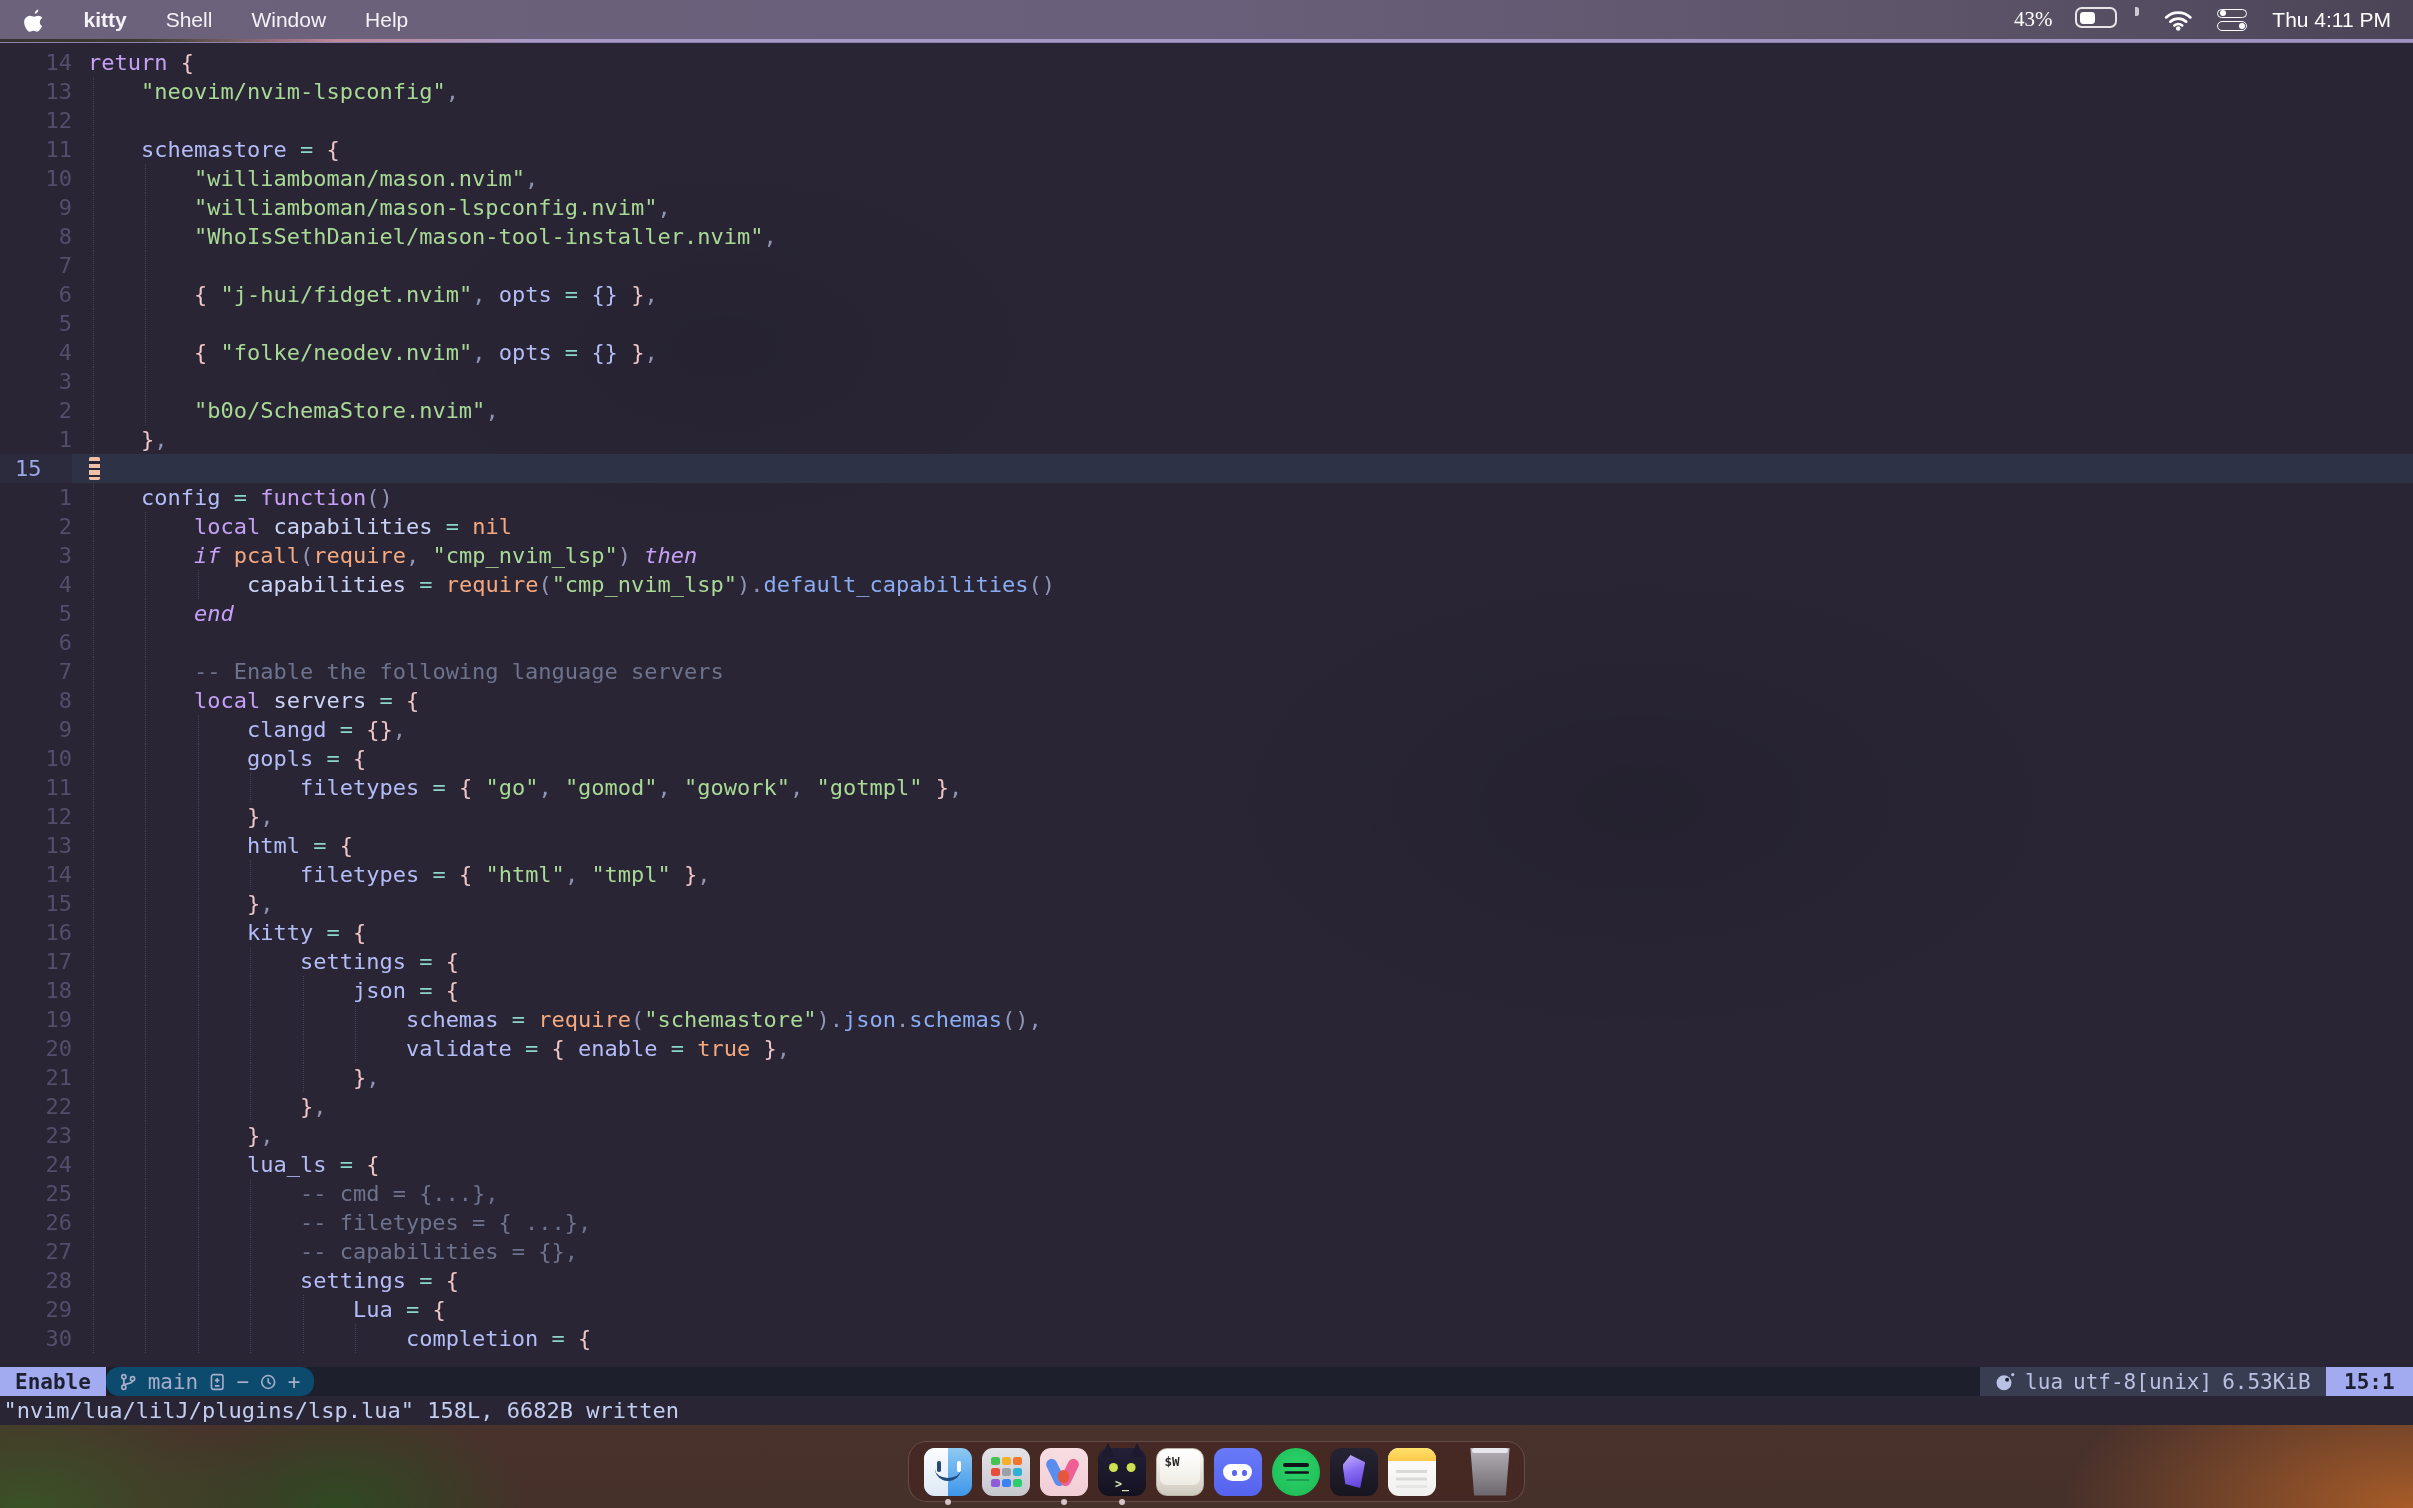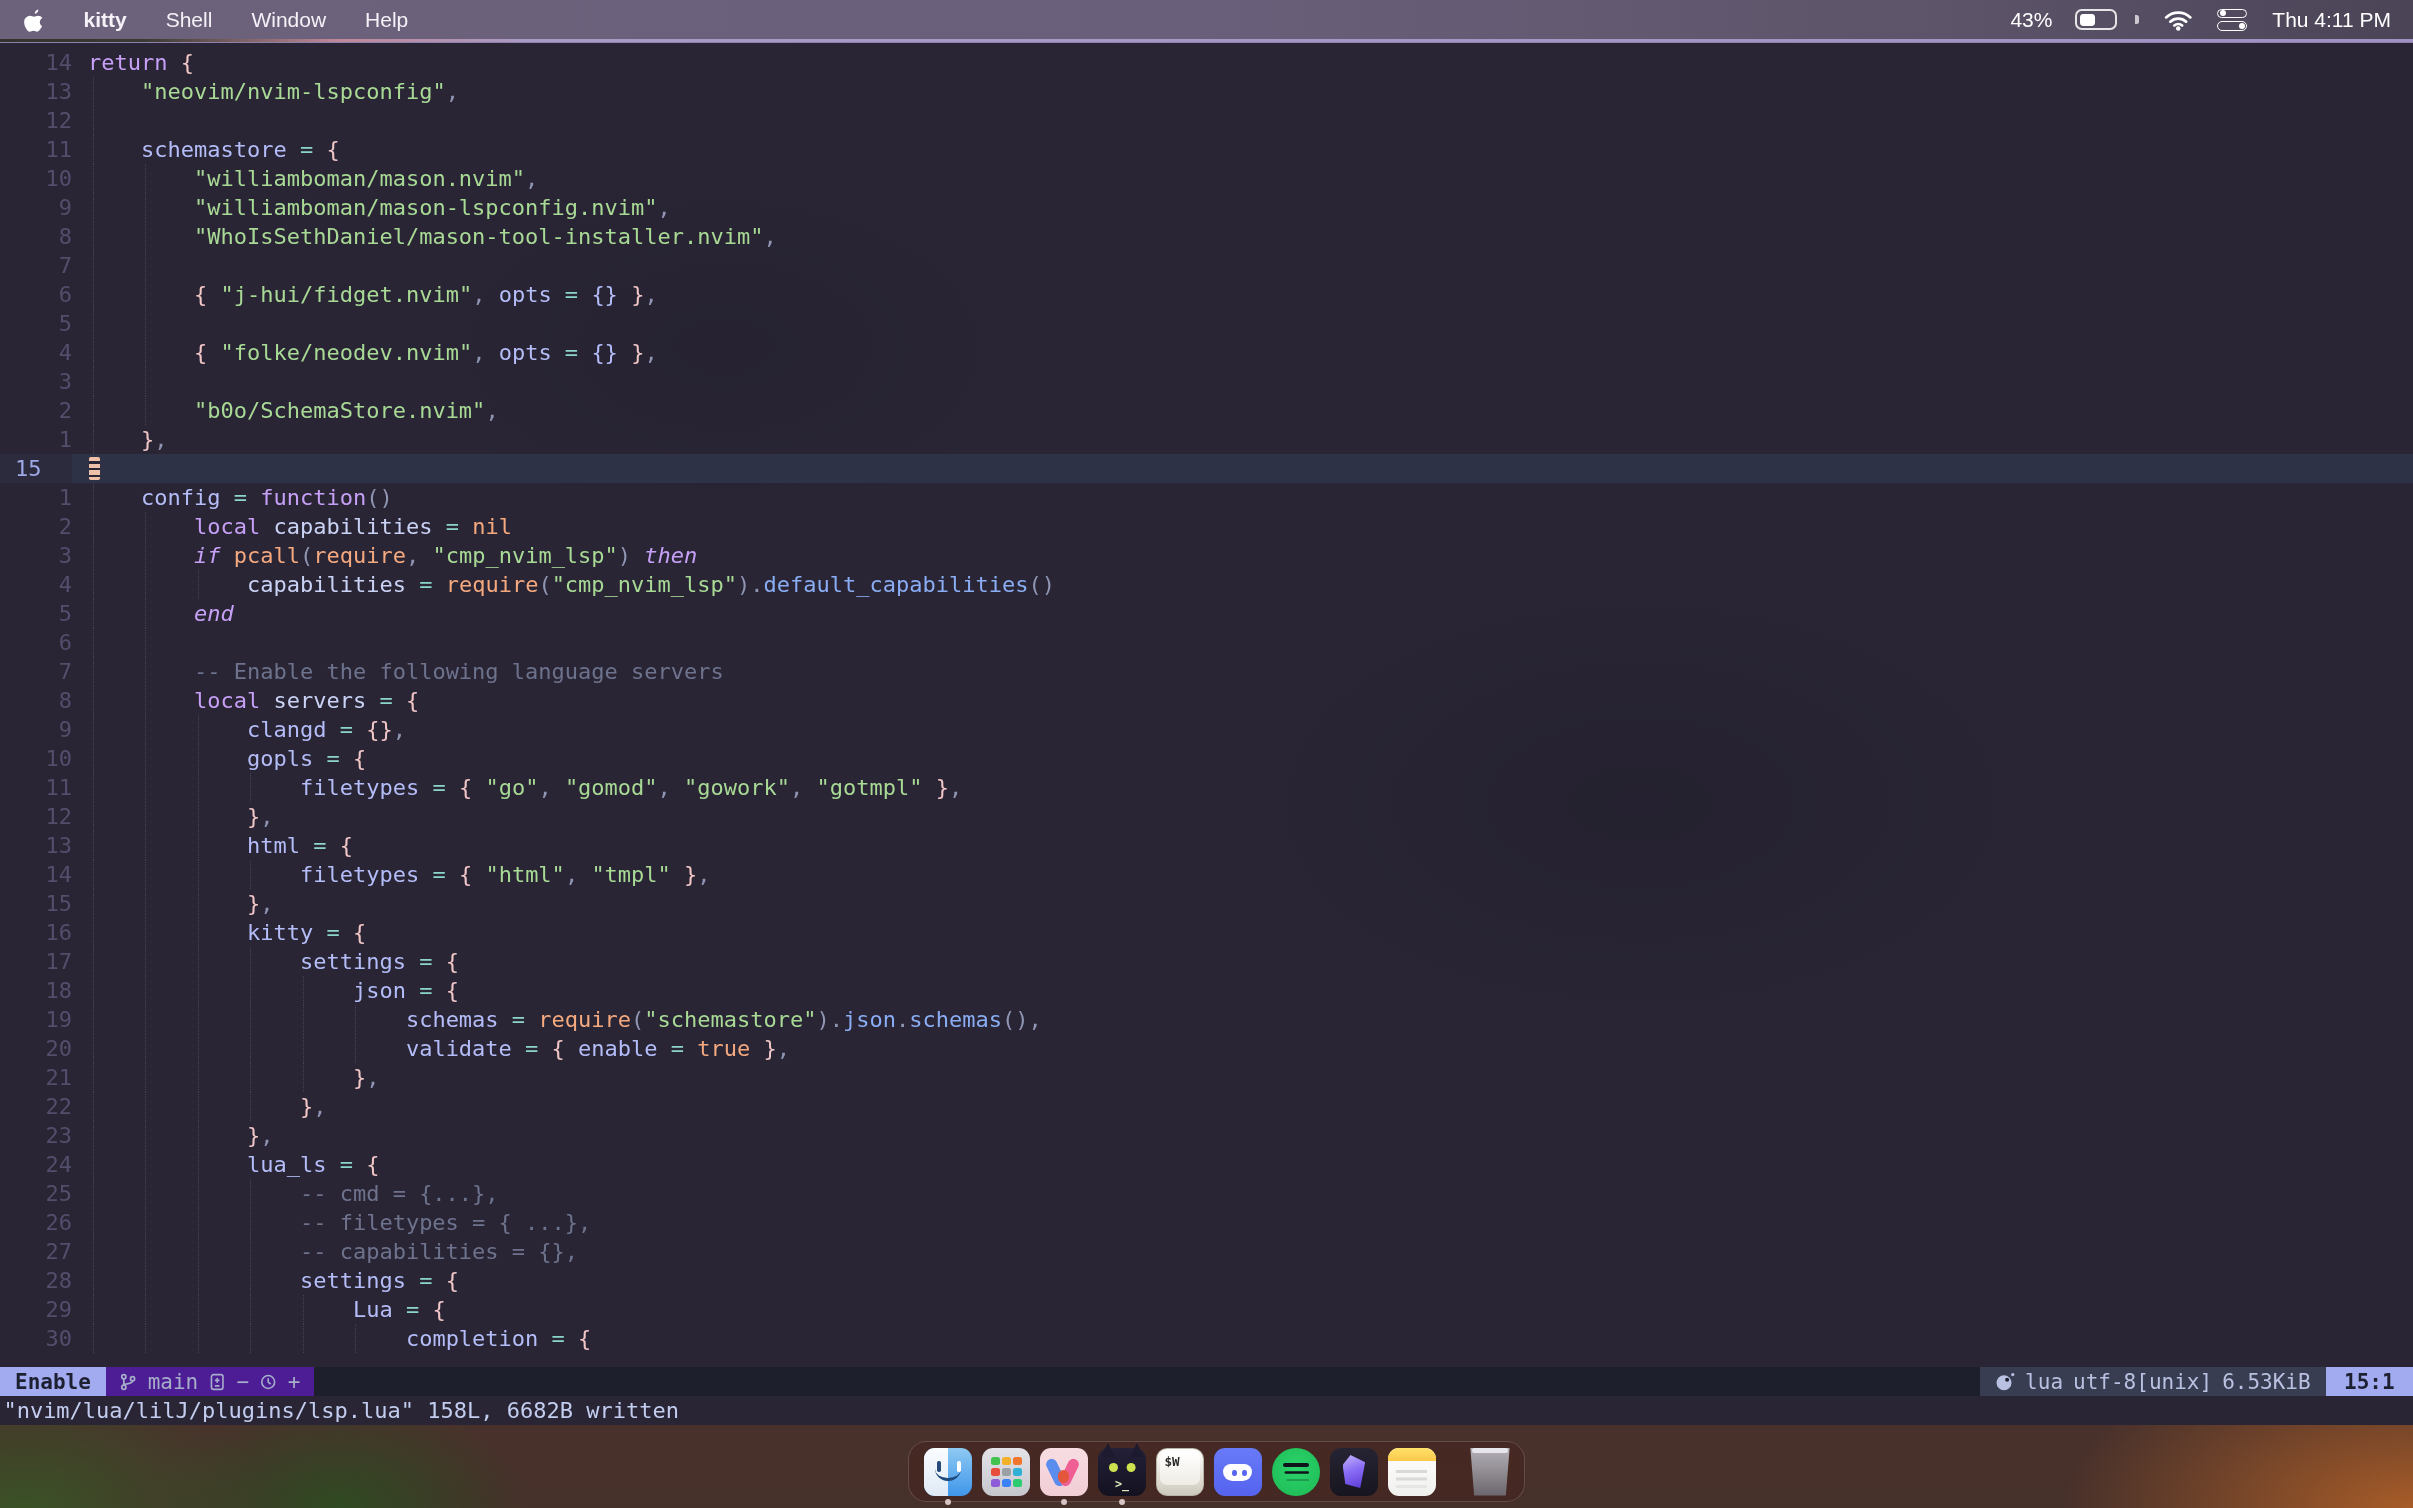--- a/index.html
+++ b/index.html
@@ -17,21 +17,21 @@
 
   
   .menubar { position:absolute; left:0; top:0; width:2413px; height:39px;
     background:linear-gradient(90deg,#6d627c 0%,#6a5f7a 50%,#5d5469 80%,#4b4457 100%);
     display:flex; align-items:center; color:#fff;
     font-family:"Liberation Sans", sans-serif; font-size:21px; }
   .mb-left { display:flex; align-items:center; gap:39px; padding-left:23.5px; }
   .mb-item { color:#f4f2f7; }
   .mb-item.bold { font-weight:bold; }
   .mb-right { margin-left:auto; display:flex; align-items:center; gap:25px; padding-right:22px; }
-  .batt { display:flex; align-items:center; gap:18px; }
+  .batt { display:flex; gap:18px;font-family:Liberation Serif, serif; }
   .batt-body { width:42px; height:21px; border:2.1px solid rgba(255,255,255,.85); border-radius:6.7px; position:relative; }
   .batt-fill { position:absolute; left:2.5px; top:2.5px; bottom:2.5px; width:40%; background:#fff; border-radius:3.4px; }
   .batt-nub { width:3.4px; height:9.2px; background:rgba(255,255,255,.7); border-radius:0 2.5px 2.5px 0; }
   .ccicon { width:30px; height:22px; position:relative; }
   .ccicon .pill { position:absolute; left:0; width:30px; height:9.2px; border:1.7px solid #fff; border-radius:5.9px; }
   .ccicon .pill.t { top:0; } .ccicon .pill.b { bottom:0; }
   .ccicon .knob { position:absolute; width:5.9px; height:5.9px; background:#fff; border-radius:50%; }
   .ccicon .knob.t { top:1.7px; left:2.5px; } .ccicon .knob.b { bottom:1.7px; right:2.5px; }
   .clock { font-size:21px; color:#fff; }
 
@@ -64,21 +64,21 @@
   .tk-fn   { color:#f5a97f; }
   .tk-meth { color:#8aadf4; }
   .tk-prop { color:#b4bdf8; }
   .tk-var  { color:#cad3f5; }
   .tk-const{ color:#f5a97f; }
   .tk-com  { color:#6e738d; }
 
   
   .statusline { height:29px; display:flex; align-items:stretch; background:#1d1f2d; font-size:21px; }
   .sl-mode { background:#a2abf0; color:#1d2030; font-weight:bold; display:flex; align-items:center; padding:0 15px; }
-  .sl-git { background:#4c1d95; color:#a6aec9; display:flex; align-items:center; gap:10px; padding:0 13.4px; }
+  .sl-git { background:#0c4a6e; color:#a6aec9; display:flex; align-items:center; gap:10px; padding:0 13.4px;border-radius:13px; }
   .sl-git svg { display:block; }
   .sl-path { display:flex; align-items:center; padding-left:22px; color:#b9c1e0; }
   .sl-spacer { flex:1; }
   .sl-info { background:#383d52; color:#b9c1e0; display:flex; align-items:center; gap:10px; padding:0 15px; }
   .sl-pos { background:#a2abf0; color:#1d2030; font-weight:bold; display:flex; align-items:center; padding:0 18.4px; }
   .msgline { height:29px; line-height:29px; padding-left:3.4px; color:#c3cdf0; font-size:22px; }
 
   
   .dock { position:absolute; left:908px; top:1441px; width:617px; height:61px;
     background:rgba(66,36,32,.58); border:1.3px solid rgba(255,255,255,.17); border-radius:18.4px;

